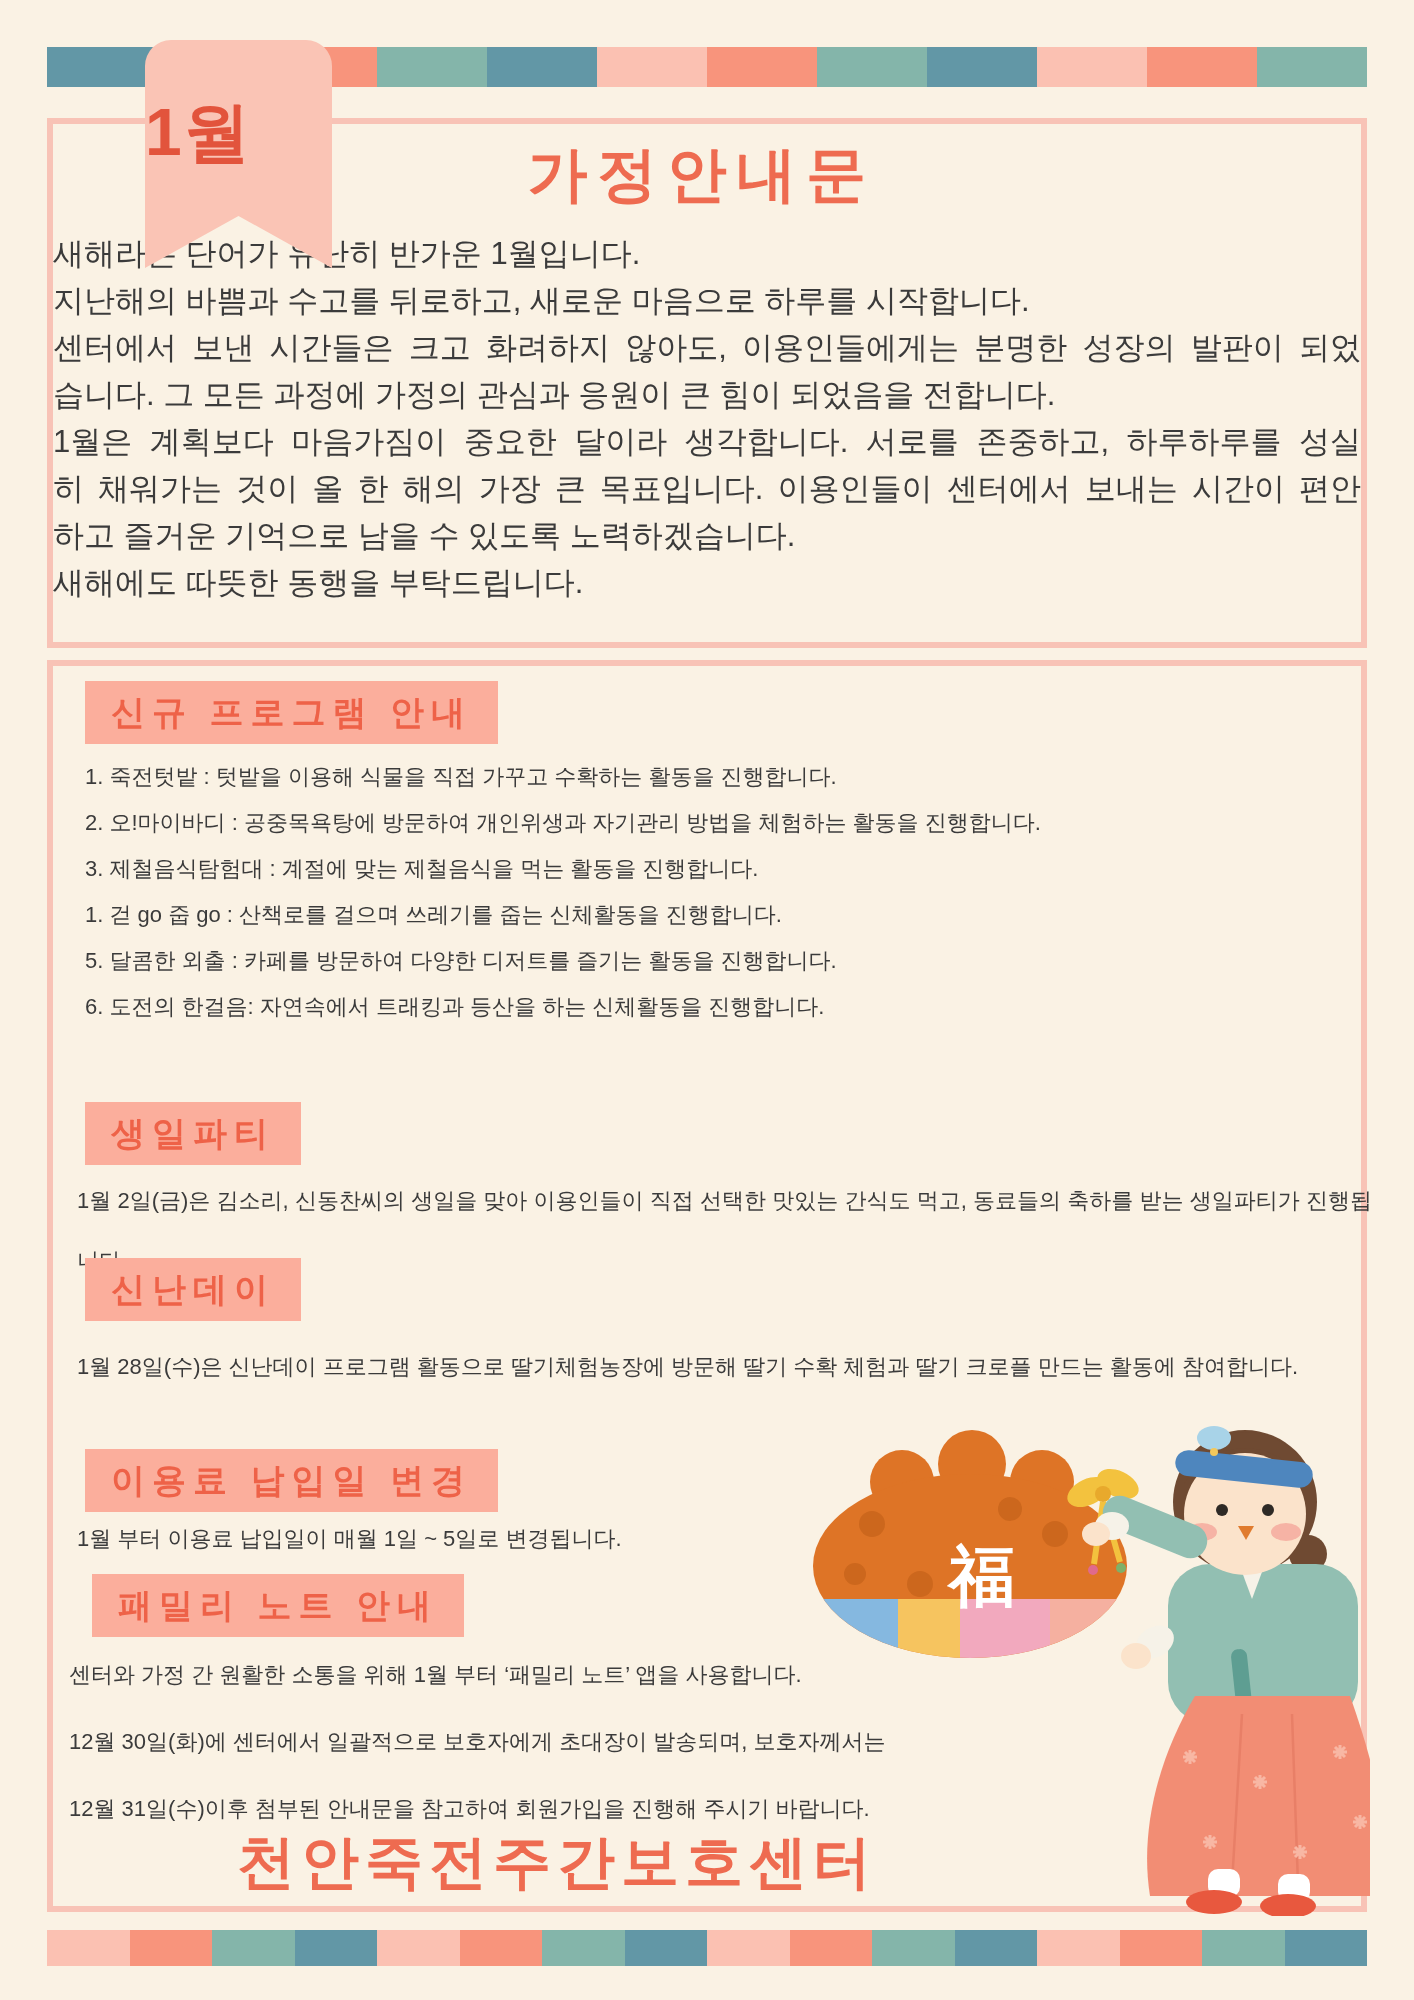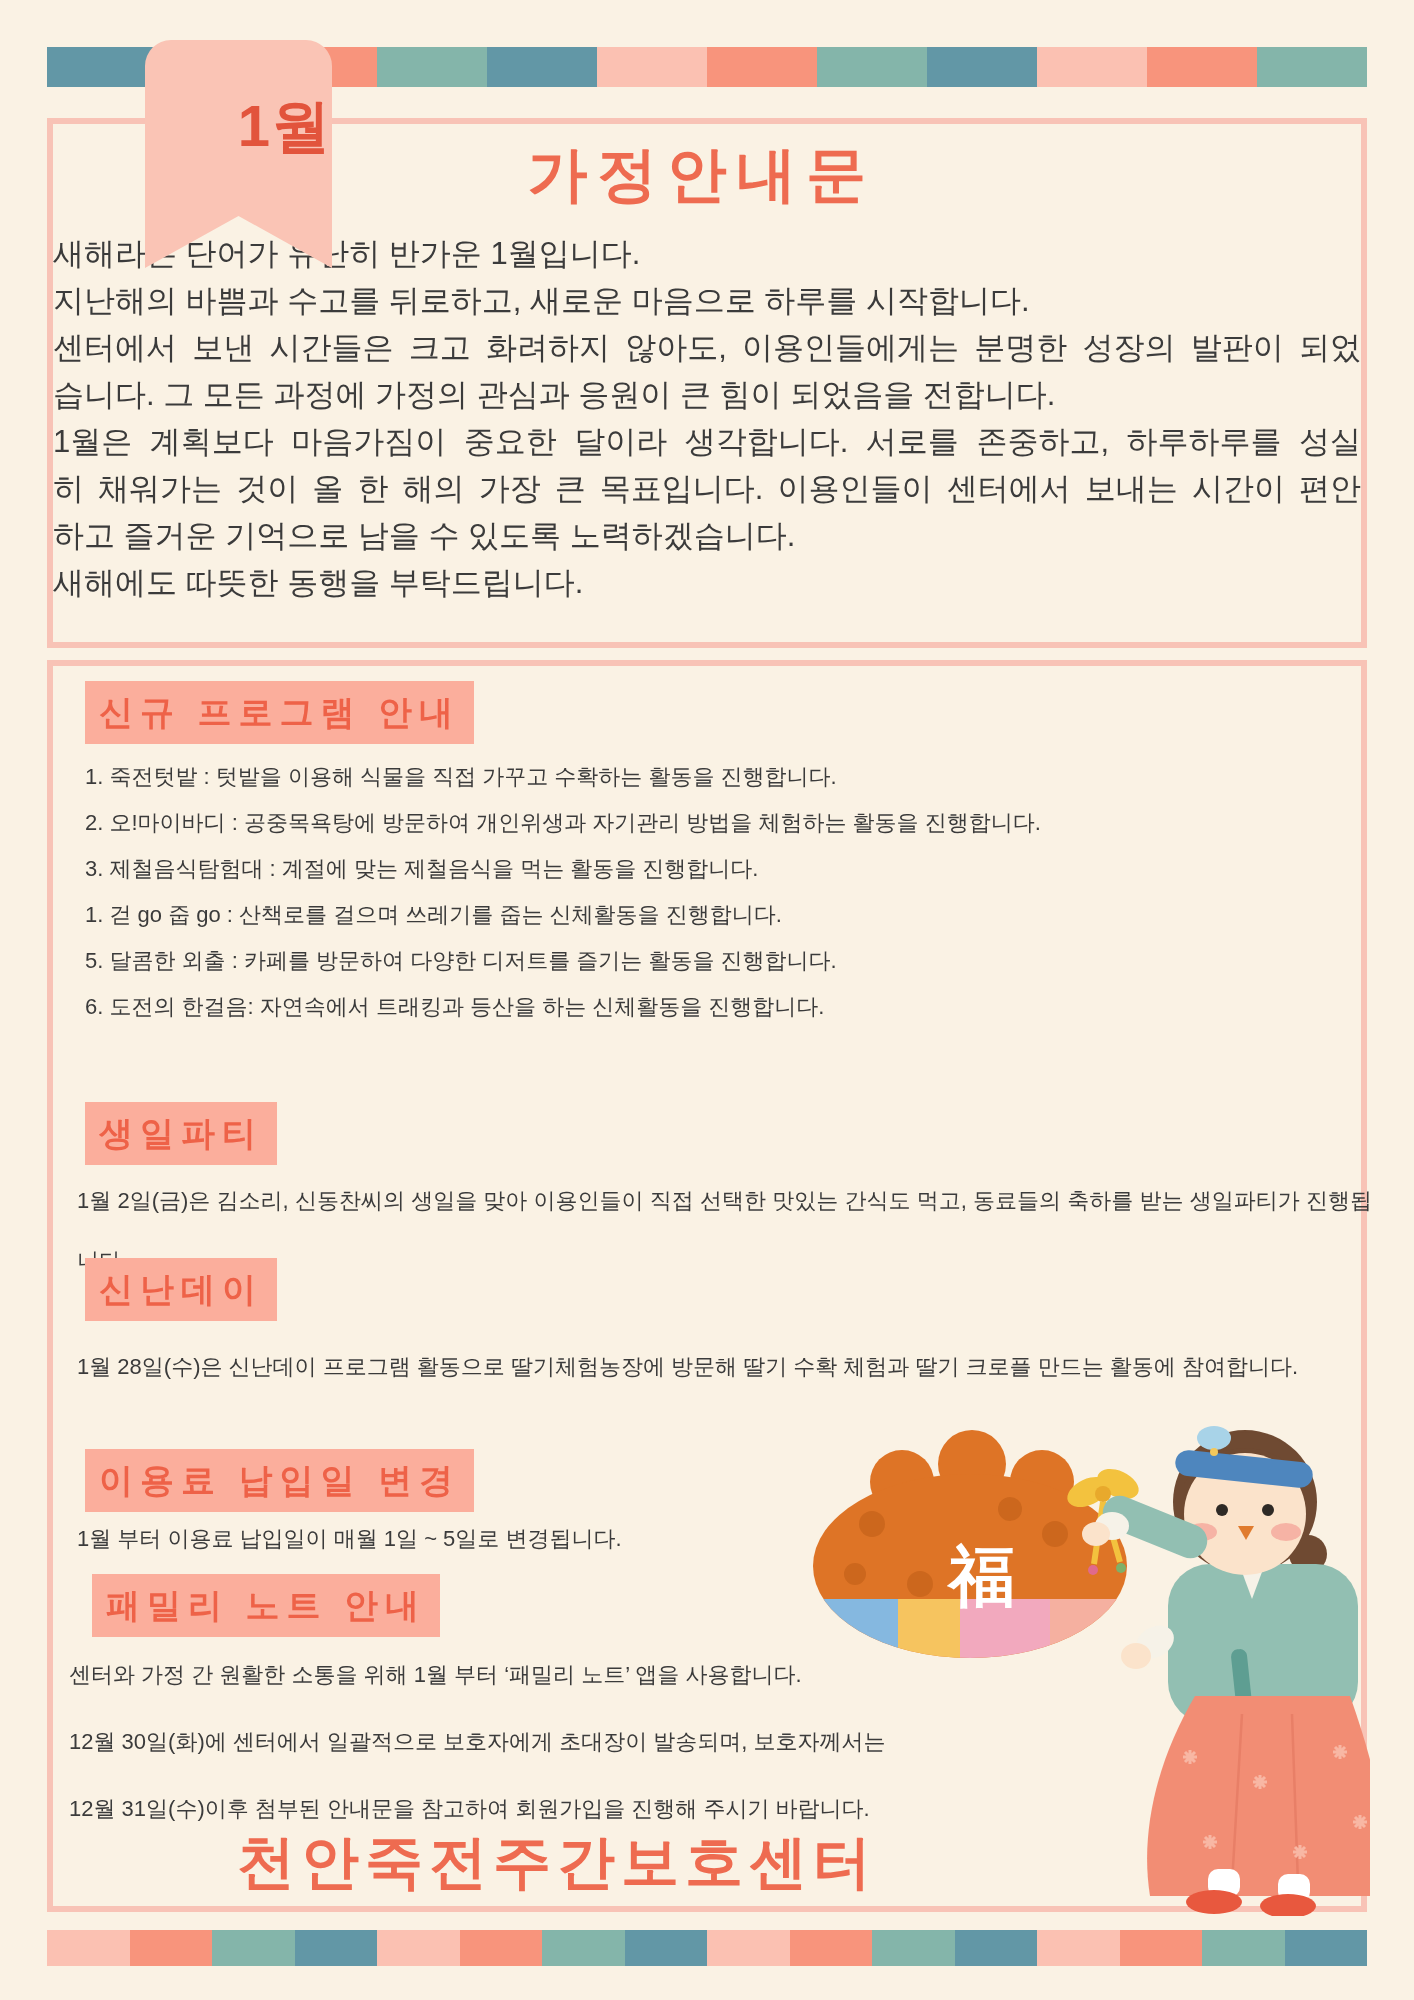--- a/index.html
+++ b/index.html
@@ -8,34 +8,34 @@
   
   .stripe{position:absolute;left:47px;width:1320px;display:flex;}
   .stripe-top{top:47px;height:40px;}
   .stripe-bottom{top:1930px;height:36px;}
   .seg{flex:1;}
   .sb{background:#6297A6}.sp{background:#FBC1B2}.sc{background:#F8947C}.sg{background:#84B5AA}
   
   .ribbon{position:absolute;left:145px;top:40px;width:187px;height:228px;background:#FAC4B5;
           border-radius:26px 26px 0 0;z-index:5;
           clip-path:polygon(0 0,100% 0,100% 100%,50% calc(100% - 52px),0 100%);}
-  .ribbon-text{display:block;margin-top:48px;text-align:right;font-size:58px;font-weight:bold;
+  .ribbon-text{display:block;margin-top:48px;text-align:left;font-size:66px;font-weight:bold;
           color:#E2543C;letter-spacing:2px;}
   
   .box{position:absolute;left:47px;width:1320px;border:6px solid #F8C3B6;box-sizing:border-box;background:#FAF2E4;}
   .box-intro{top:118px;height:530px;}
   .box-main{top:660px;height:1252px;}
   .title{margin:18px 11px 0 0;text-align:center;font-size:60px;font-weight:800;color:#EE6B50;
          letter-spacing:0.16em;line-height:1.1;}
   .intro{margin-top:22px;padding:0 0;font-size:31px;line-height:47px;}
   .intro-line{white-space:nowrap;}
   .intro-line.stretch{white-space:normal;text-align:justify;text-align-last:justify;}
   
   .badge{position:absolute;display:inline-block;background:#FBAE9C;color:#EE6248;font-weight:bold;
-         font-size:34px;letter-spacing:7px;padding:13px 14px;line-height:1.1;}
+         font-size:34px;letter-spacing:7px;padding:13px 26px;line-height:1.1;}
   .blk{position:absolute;font-size:22px;color:#3B3B3B;}
   .list{left:32px;width:1278px;line-height:46px;}
   .list-item{text-align:justify;}
   .para{left:24px;width:1295px;text-align:justify;}
   .lines div{white-space:nowrap;}
   .footer-name{position:absolute;left:184px;top:1158px;font-size:58px;font-weight:800;
          color:#EE6B50;letter-spacing:6px;}
   .illu{position:absolute;left:757px;top:748px;width:560px;height:502px;}
   .fu-char{font-family:"Liberation Sans","DejaVu Sans",sans-serif;font-weight:bold;font-size:66px;fill:#FFFFFF;}
 </style>

